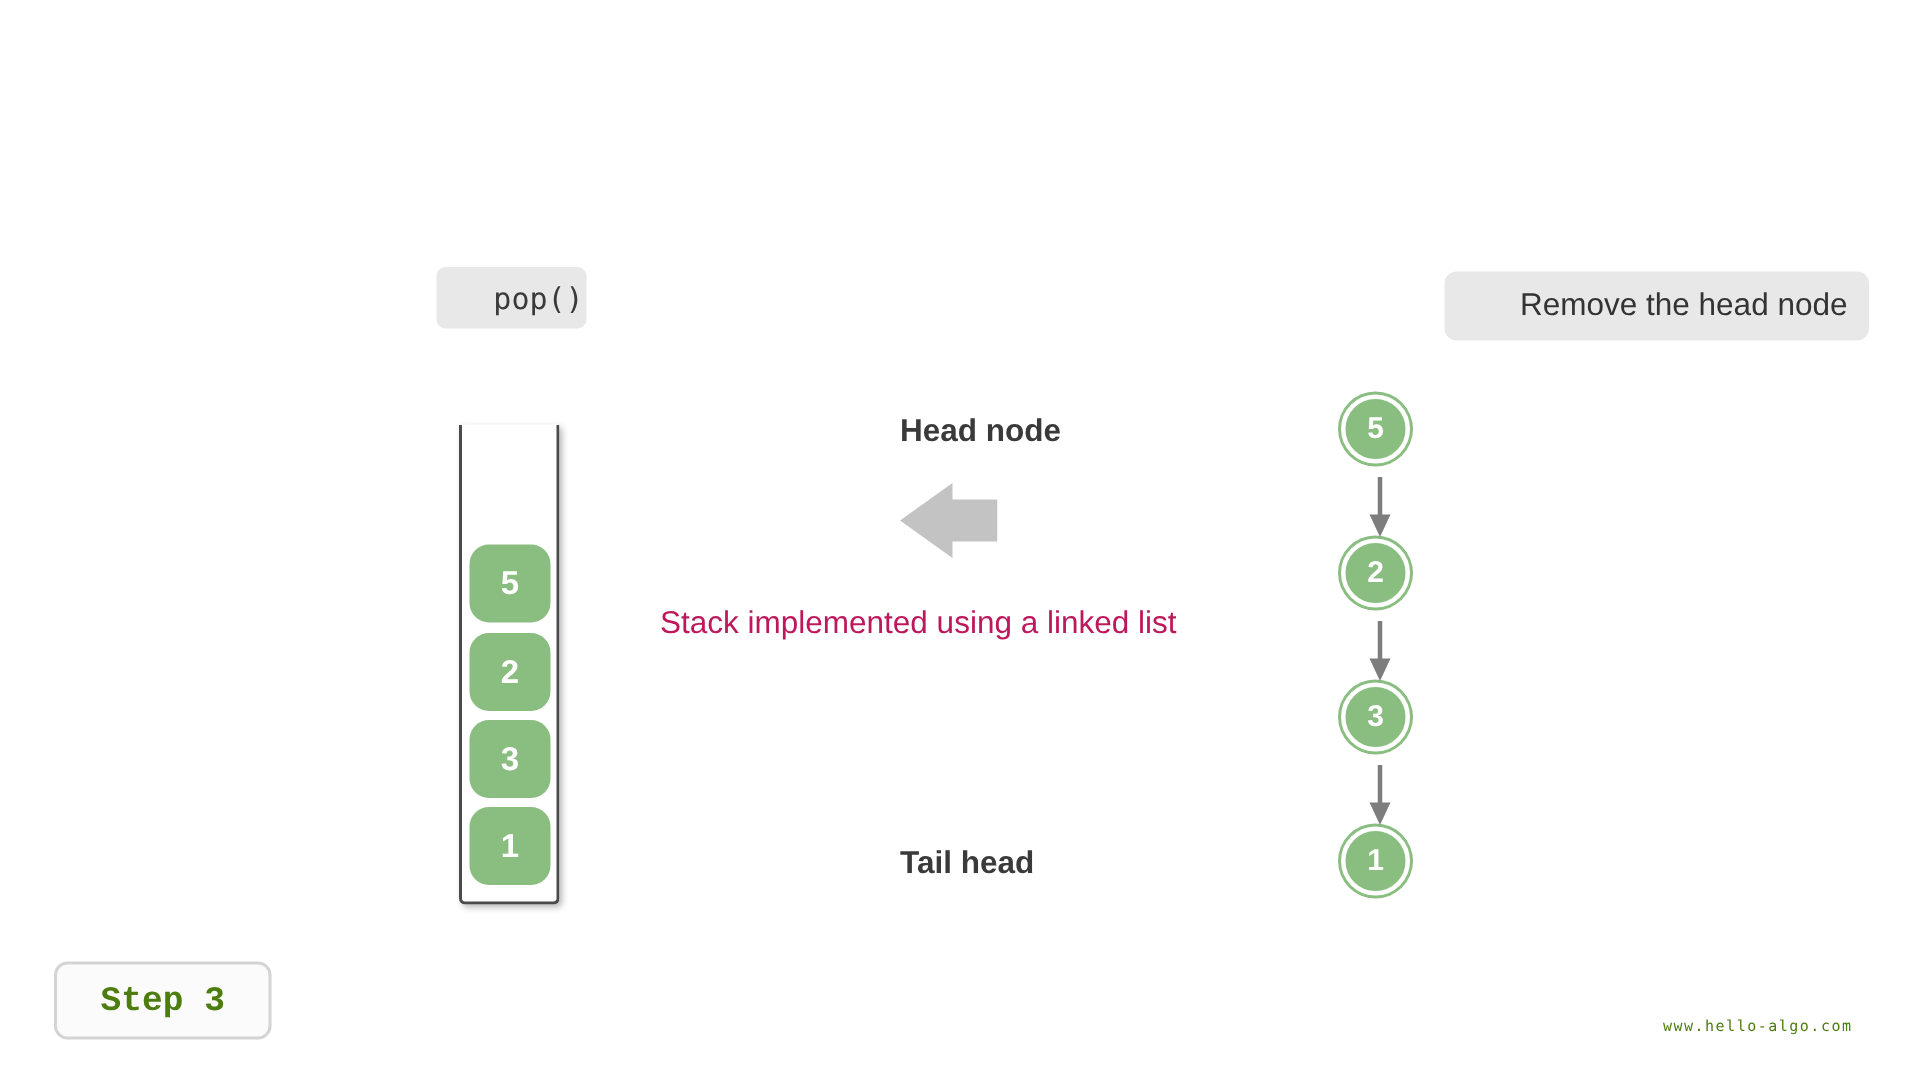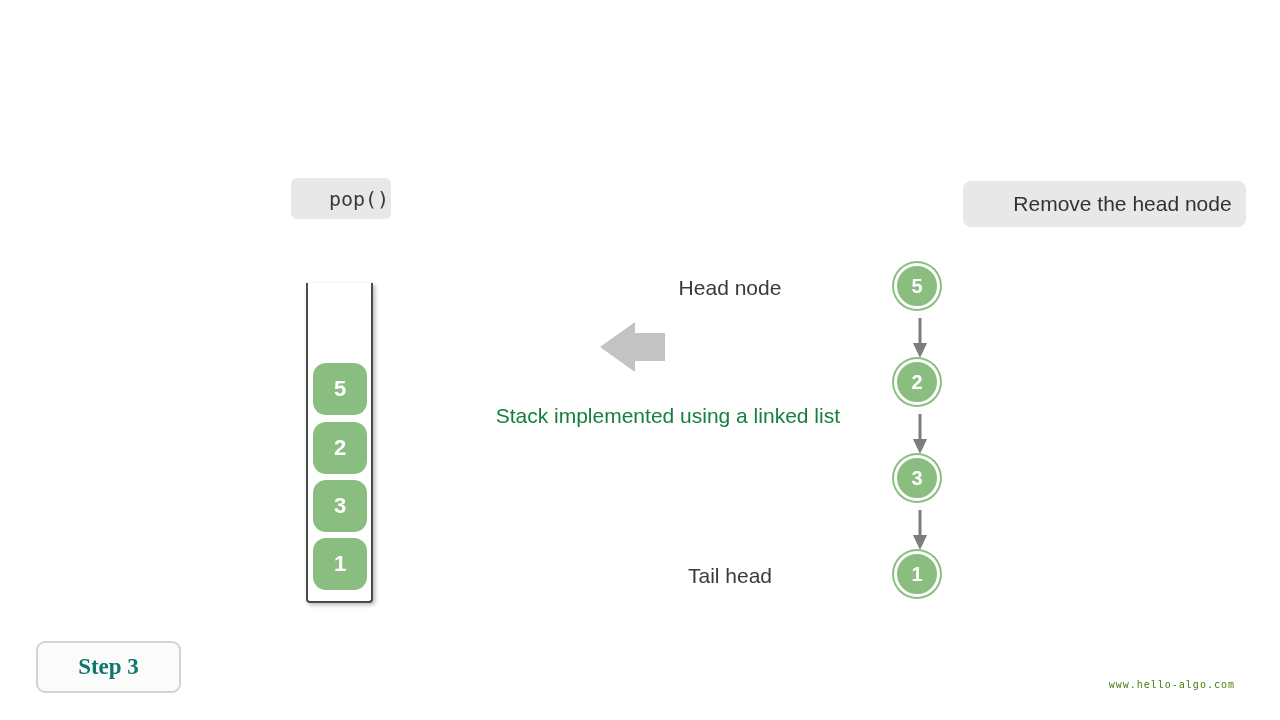--- a/index.html
+++ b/index.html
@@ -46,51 +46,51 @@
     display: flex; align-items: center; justify-content: center;
     color: #ffffff; font-size: 22px; font-weight: 700;
   }
 
   
   .block-arrow { left: 600px; top: 322px; width: 65px; height: 50px; }
 
   
   .caption {
     left: 440px; top: 404px; width: 400px;
-    text-align: right;
-    font-size: 21px; color: #15803d;
+    text-align: left;
+    font-size: 21px; color: #be185d;
   }
 
   
   .ll-node {
     width: 46px; height: 46px; left: 894px;
     background: #8abd80;
     border: 3px solid #ffffff;
     border-radius: 50%;
     box-shadow: 0 0 0 2px #8abd80;
     display: flex; align-items: center; justify-content: center;
     color: #ffffff; font-size: 20px; font-weight: 700;
   }
   .ll-arrow { left: 912px; width: 16px; height: 40px; }
 
   .side-label {
     left: 600px; width: 260px;
-    text-align: center;
-    font-size: 21px; font-weight: 400; color: #3a3a3a;
+    text-align: left;
+    font-size: 21px; font-weight: 700; color: #3a3a3a;
   }
 
   
   .step-box {
     left: 36px; top: 641px; width: 145px; height: 52px;
     background: #fbfbfb;
     border: 2px solid #d4d4d4;
     border-radius: 9px;
     display: flex; align-items: center; justify-content: center;
-    font-family: Liberation Serif, serif;
-    font-size: 23px; font-weight: 700; color: #0f766e;
+    font-family: Liberation Mono, monospace;
+    font-size: 23px; font-weight: 700; color: #4d7c0f;
   }
 
   
   .watermark {
     right: 45px; top: 679px;
     font-family: "DejaVu Sans Mono", monospace;
     font-size: 10px; color: #4d7c0f; letter-spacing: 1px;
   }
 </style>
 </head>

